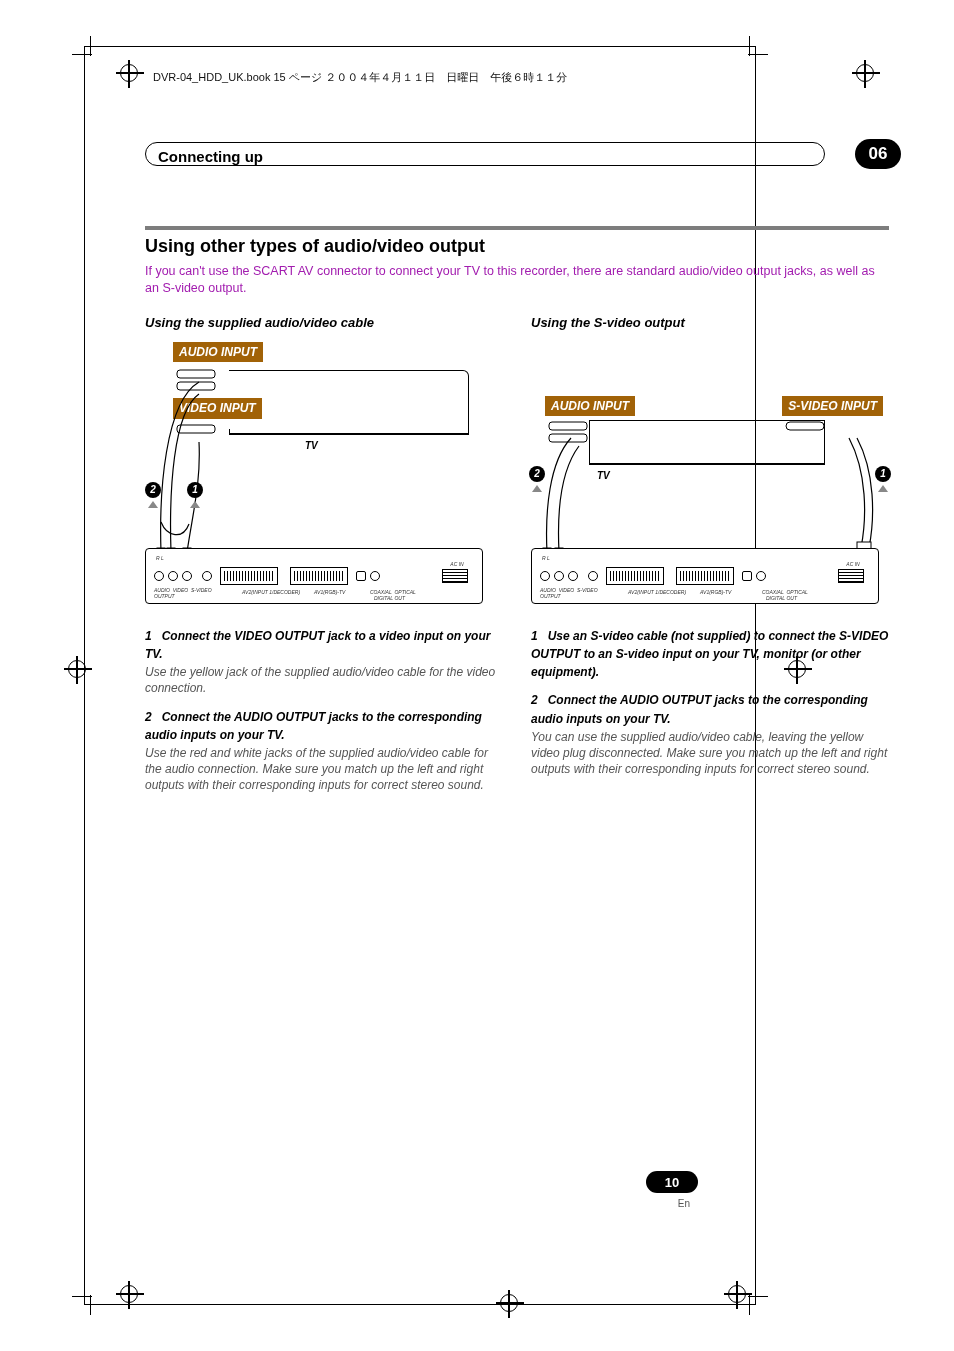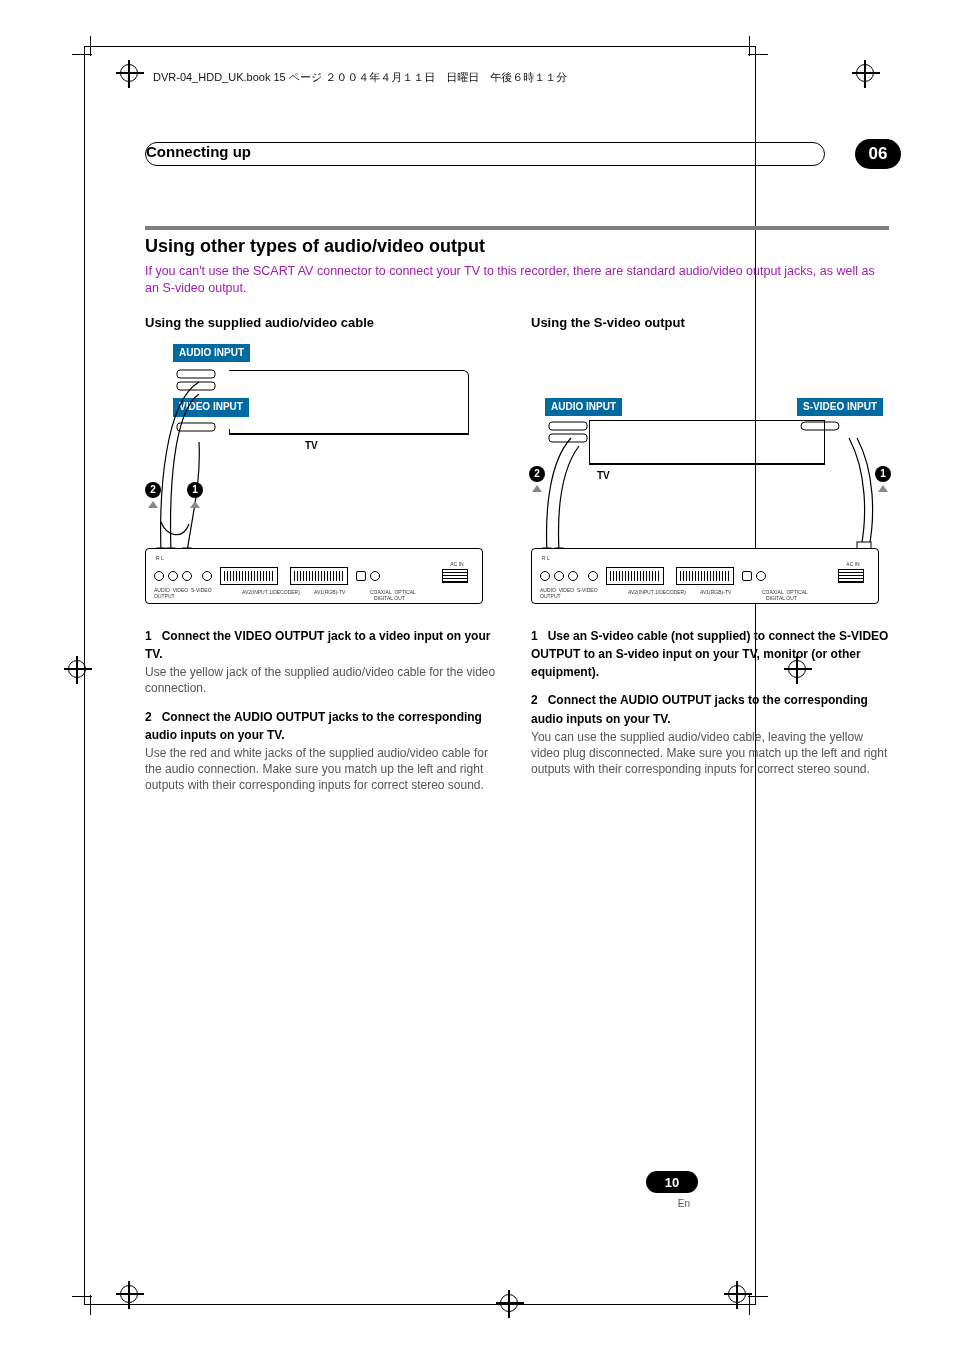--- a/index.html
+++ b/index.html
@@ -19,38 +19,38 @@
   .outer { position:absolute; left:52px; top:46px; right:52px; bottom:46px; border:1px solid #000; }
 
   
   .header-line { position:absolute; left:121px; top:70px; font-size:11px; color:#111; }
 
   
   .content { position:absolute; left:113px; top:142px; width:744px; }
 
   
   .chapter-row { position:relative; height:28px; margin-bottom:56px; }
-  .chapter-capsule { position:absolute; left:0; top:0; height:24px; border:1.5px solid #000; border-radius:12px; width:680px; display:flex; align-items:flex-start; padding-left:0; }
+  .chapter-capsule { position:absolute; left:0; top:0; height:24px; border:1.5px solid #000; border-radius:12px; width:680px; display:flex; align-items:flex-end; padding-left:12px; }
   .chapter-title { font-weight:bold; font-size:15px; }
   .chapter-badge { position:absolute; right:-12px; top:-3px; width:46px; height:30px; background:#000; color:#fff; border-radius:15px; display:flex; align-items:center; justify-content:center; font-weight:bold; font-size:17px; }
 
   
   .rule { height:4px; background:#7d7d7d; margin:30px 0 6px 0; }
   .h2 { font-weight:bold; font-size:18px; margin-bottom:6px; }
   .intro { font-size:12.5px; color:#a21caf; line-height:1.35; }
 
   .cols { display:flex; gap:28px; margin-top:18px; }
-  .col { flex:1; }
+  .col { flex:1;font-style:italic; }
 
   .h3 { font-weight:bold; font-size:13px; margin-bottom:12px; }
 
   
   .dia { border:0 solid transparent; margin:8px 0 24px 0; }
   .tv-label { font-size:10px; font-weight:bold; text-align:center; }
-  .label-box { display:inline-block; background:#0369a1; color:#fff; font-size:10px; font-weight:bold; padding:4px 6px; line-height:1.05; text-align:center; }
+  .label-box { display:inline-block; background:#a16207; color:#fff; font-size:12px; font-weight:bold; padding:4px 6px; line-height:1.05; text-align:center; }
   .dia svg { display:block; }
 
   .step-title { font-weight:bold; font-size:12px; line-height:1.35; }
   .step-body { font-size:12px; color:#555; line-height:1.35; margin:2px 0 10px 0; }
 
   
   .pg-badge { position:absolute; right:110px; bottom:158px; width:52px; height:22px; background:#000; color:#fff; border-radius:11px; display:flex; align-items:center; justify-content:center; font-weight:bold; font-size:13px;}
   .pg-lang { position:absolute; right:118px; bottom:142px; font-size:10px; color:#555;text-align:right; }
 
   .num-badge { display:inline-flex; width:16px; height:16px; border-radius:50%; background:#000; color:#fff; align-items:center; justify-content:center; font-size:10px; font-weight:bold; }

